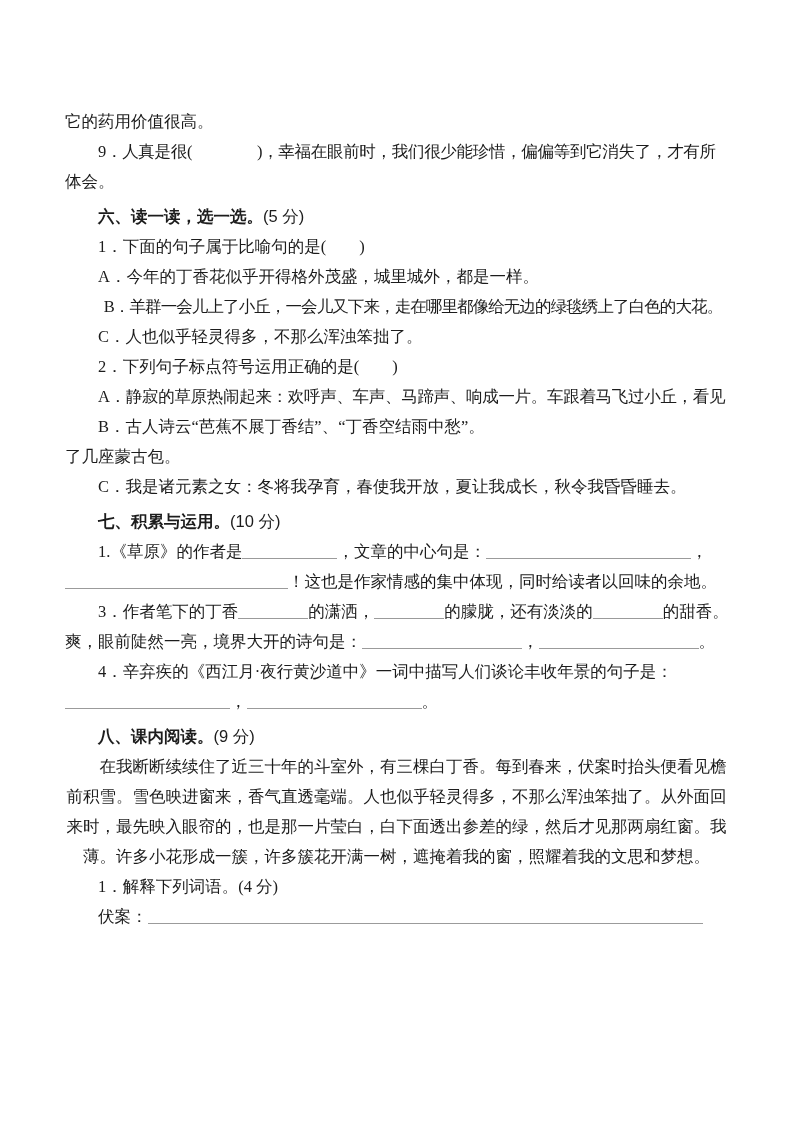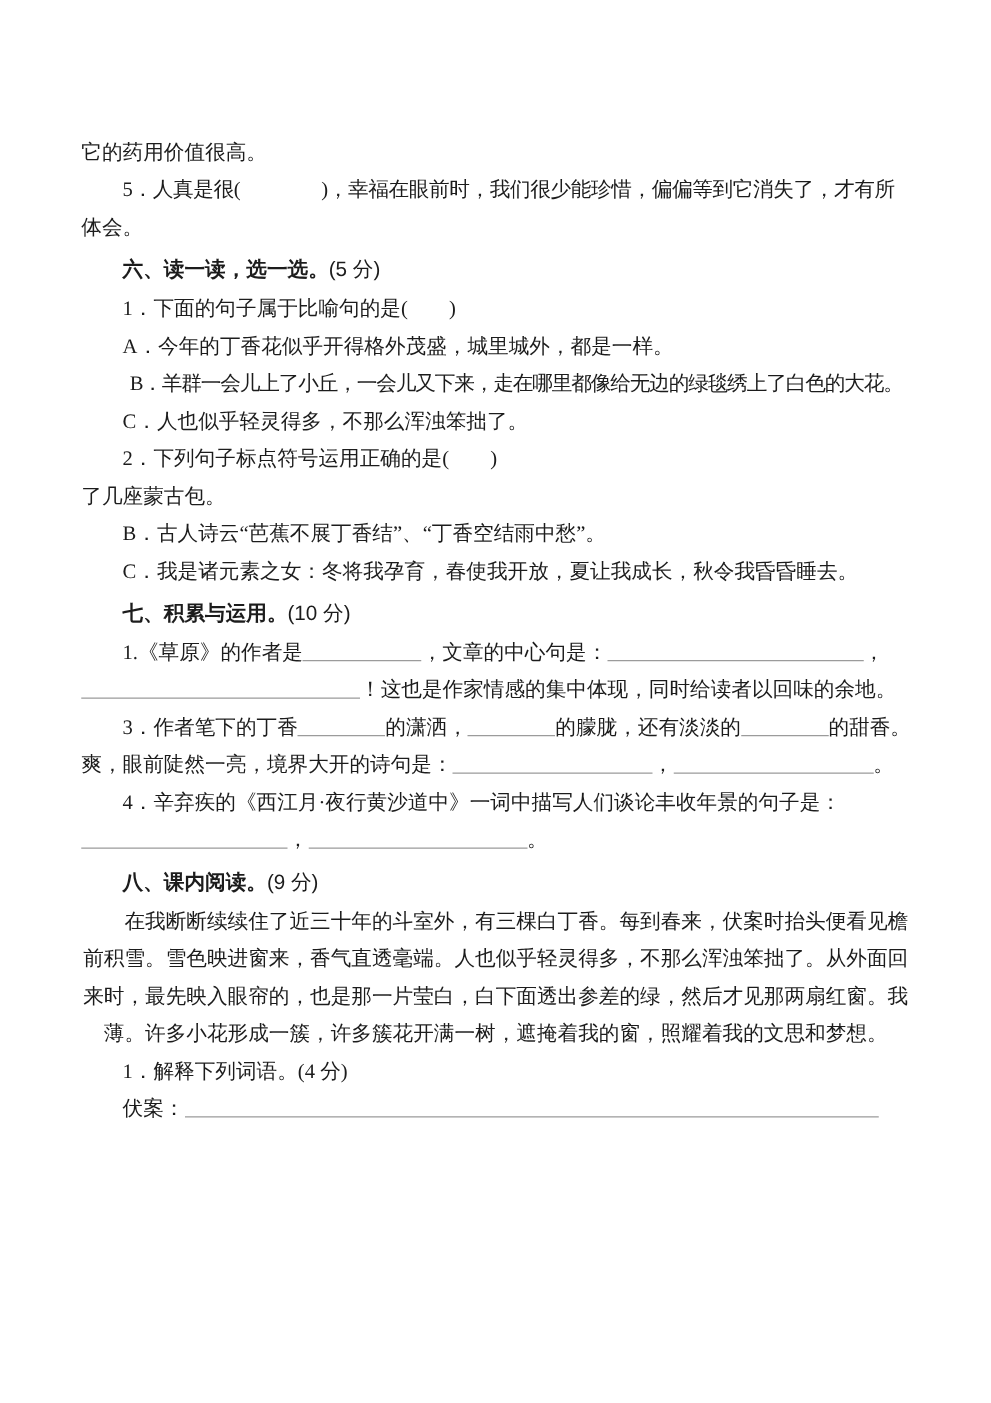--- a/index.html
+++ b/index.html
@@ -48,30 +48,31 @@
     border-bottom: 1px solid var(--line, #9b9b9b);
     vertical-align: -2px;
   }
 </style>
 </head>
 <body>
 
 <div class="page">
   <div class="doc">
       <div class="line body"><span class="run">它的药用价值很高。</span></div>
-      <div class="line body indent tight1"><span class="run">5．人真是很(　　　　)，幸福在眼前时，我们很少能珍惜，偏偏等到它消失了，才有所</span></div>
+      <div class="line body indent tight1"><span class="run">9．人真是很(　　　　)，幸福在眼前时，我们很少能珍惜，偏偏等到它消失了，才有所</span></div>
       <div class="line body"><span class="run">体会。</span></div>
       <div class="line heading indent"><span class="run">六、读一读，选一选。</span><span class="score">(5 分)</span></div>
       <div class="line body indent"><span class="run">1．下面的句子属于比喻句的是(　　)</span></div>
       <div class="line body indent"><span class="run">A．今年的丁香花似乎开得格外茂盛，城里城外，都是一样。</span></div>
       <div class="line body indent tight2"><span class="run">B．羊群一会儿上了小丘，一会儿又下来，走在哪里都像给无边的绿毯绣上了白色的大花。</span></div>
       <div class="line body indent"><span class="run">C．人也似乎轻灵得多，不那么浑浊笨拙了。</span></div>
       <div class="line body indent"><span class="run">2．下列句子标点符号运用正确的是(　　)</span></div>
+      <div class="line body indent tight1"><span class="run">A．静寂的草原热闹起来：欢呼声、车声、马蹄声、响成一片。车跟着马飞过小丘，看见</span></div>
+      <div class="line body indent"><span class="run">B．古人诗云“芭蕉不展丁香结”、“丁香空结雨中愁”。</span></div>
       <div class="line body"><span class="run">了几座蒙古包。</span></div>
-      <div class="line body indent"><span class="run">B．古人诗云“芭蕉不展丁香结”、“丁香空结雨中愁”。</span></div>
       <div class="line body indent"><span class="run">C．我是诸元素之女：冬将我孕育，春使我开放，夏让我成长，秋令我昏昏睡去。</span></div>
       <div class="line heading indent"><span class="run">七、积累与运用。</span><span class="score">(10 分)</span></div>
       <div class="line body indent"><span class="run">1.《草原》的作者是</span><span class="blank" style="width: 95px;"></span><span class="run">，文章的中心句是：</span><span class="blank" style="width: 205px;"></span><span class="run">，</span></div>
       <div class="line body"><span class="blank" style="width: 223px;"></span><span class="run">！这也是作家情感的集中体现，同时给读者以回味的余地。</span></div>
       <div class="line body indent"><span class="run">3．作者笔下的丁香</span><span class="blank" style="width: 70px;"></span><span class="run">的潇洒，</span><span class="blank" style="width: 70px;"></span><span class="run">的朦胧，还有淡淡的</span><span class="blank" style="width: 70px;"></span><span class="run">的甜香。</span></div>
       <div class="line body"><span class="run">爽，眼前陡然一亮，境界大开的诗句是：</span><span class="blank" style="width: 160px;"></span><span class="run">，</span><span class="blank" style="width: 160px;"></span><span class="run">。</span></div>
       <div class="line body indent"><span class="run">4．辛弃疾的《西江月·夜行黄沙道中》一词中描写人们谈论丰收年景的句子是：</span></div>
       <div class="line body"><span class="blank" style="width: 165px;"></span><span class="run">，</span><span class="blank" style="width: 175px;"></span><span class="run">。</span></div>
       <div class="line heading indent"><span class="run">八、课内阅读。</span><span class="score">(9 分)</span></div>
       <div class="line passage indent"><span class="run">在我断断续续住了近三十年的斗室外，有三棵白丁香。每到春来，伏案时抬头便看见檐</span></div>

